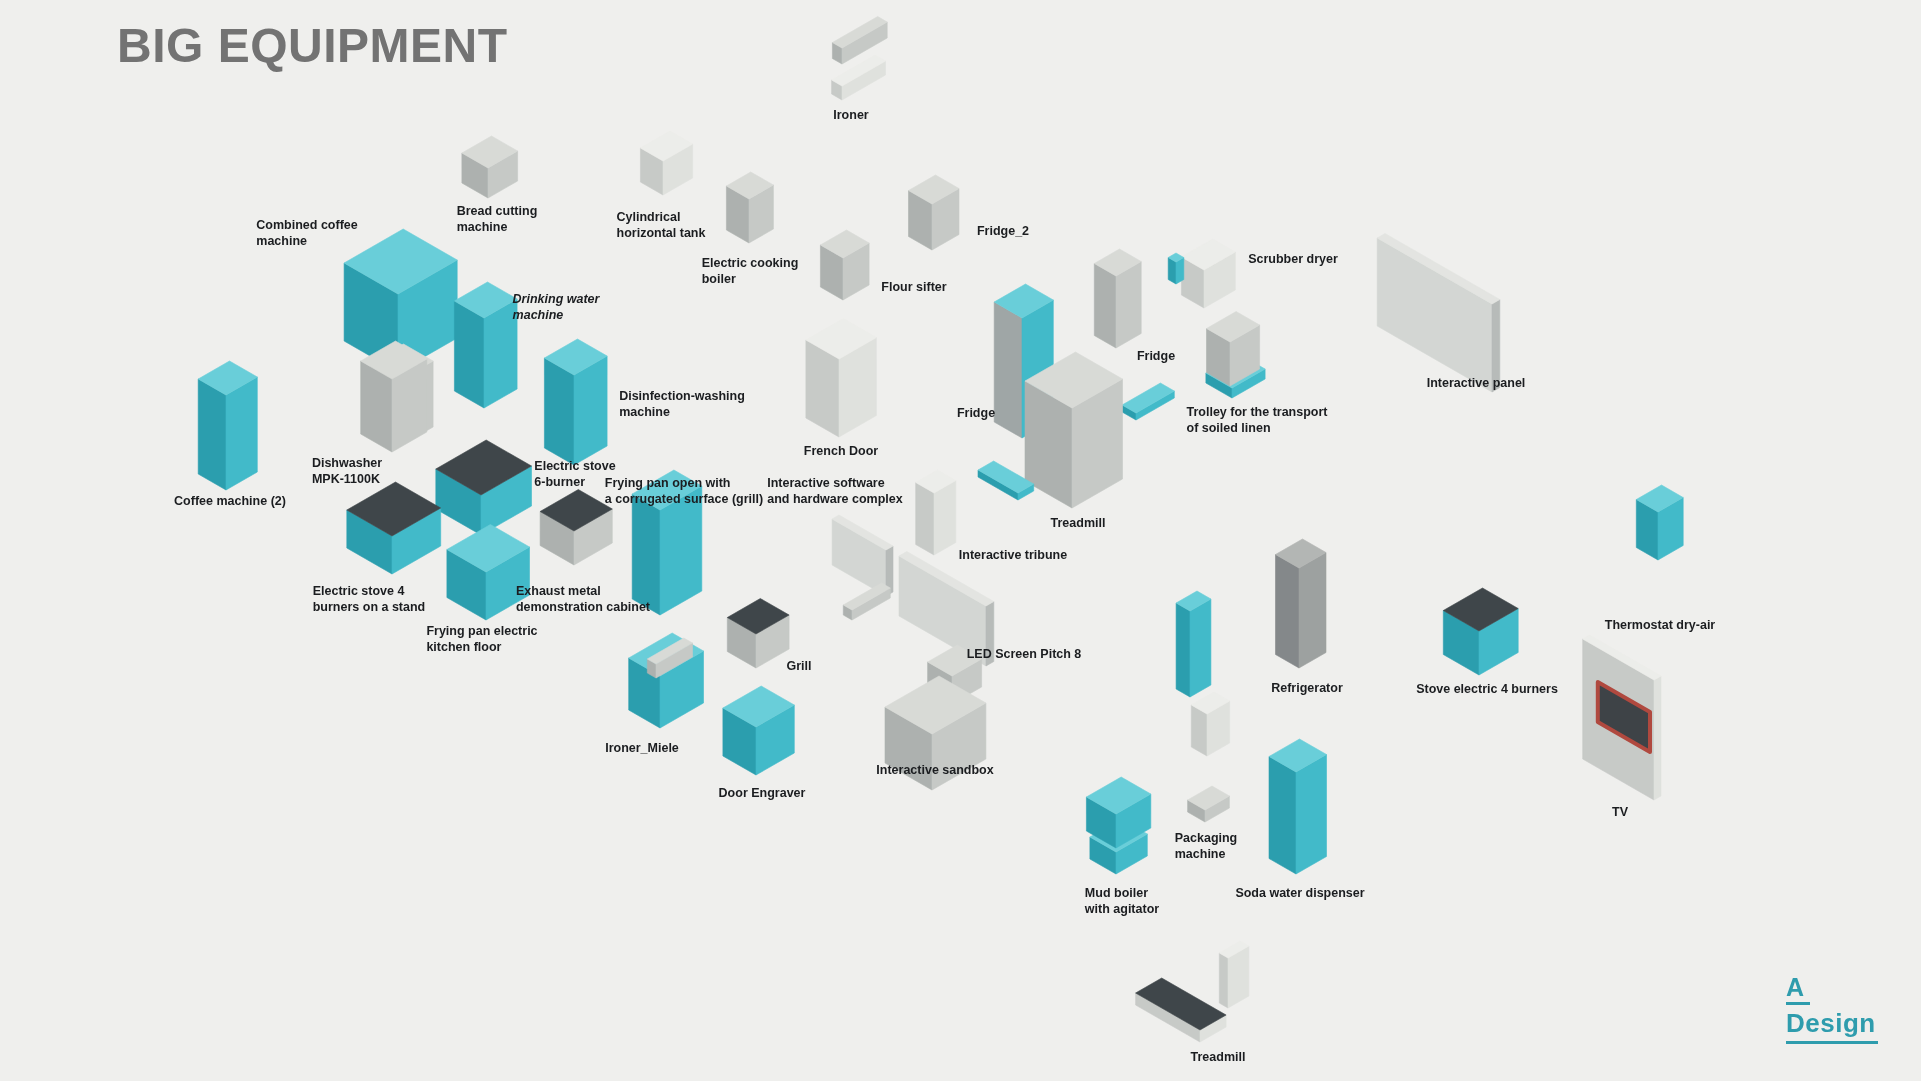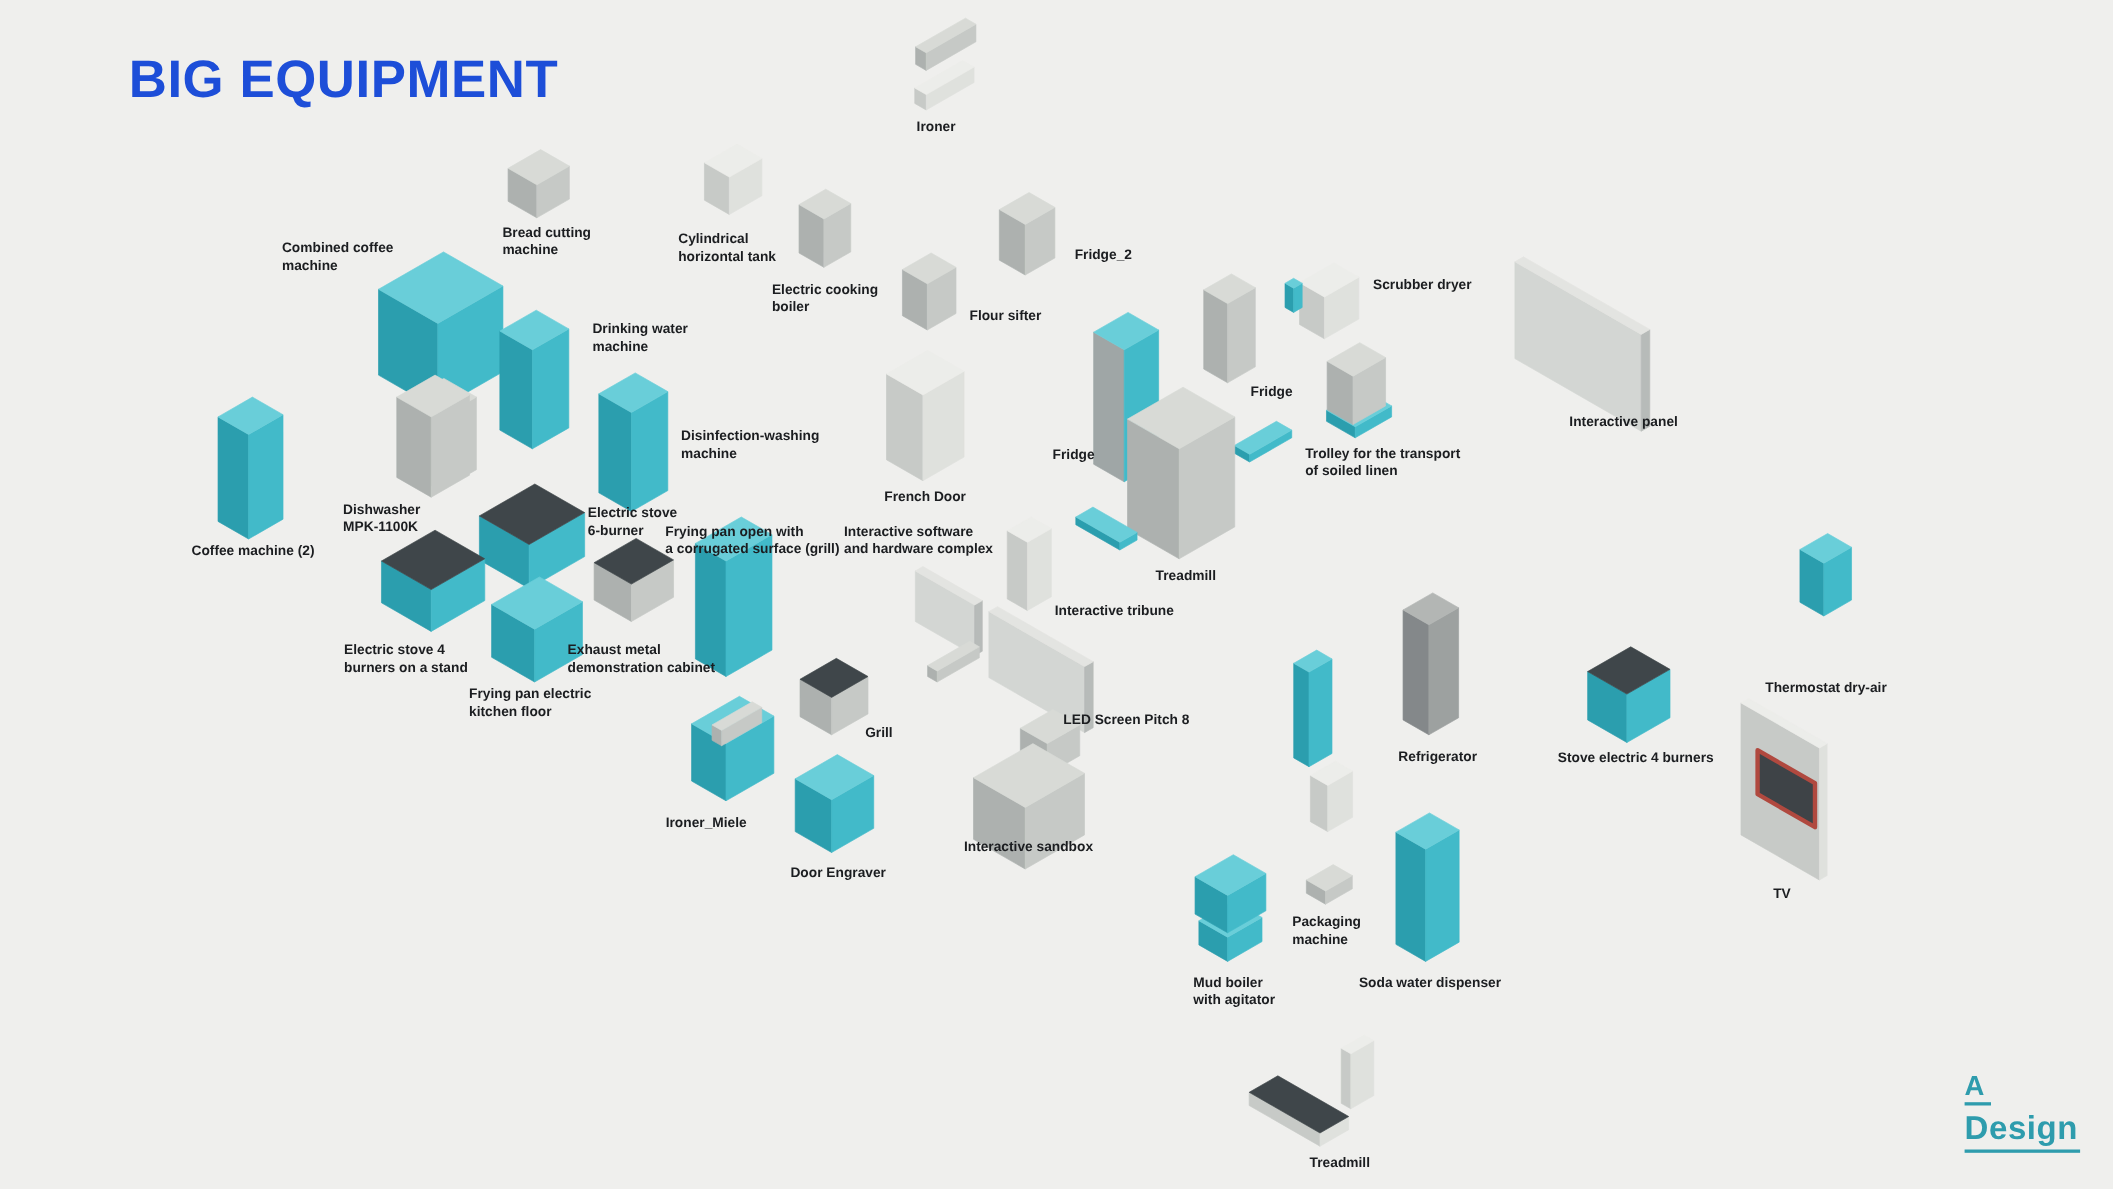--- a/index.html
+++ b/index.html
@@ -4,36 +4,36 @@
 <style>
   html,body{margin:0;padding:0;}
   #canvas{
     position:relative;
     width:1921px;height:1081px;
     background:#EFEFED;
     overflow:hidden;
     font-family:"Liberation Sans", sans-serif;
   }
   #page-title{
-    position:absolute;left:117px;top:45px;margin:0;
-    font-size:48px;font-weight:bold;letter-spacing:0.5px;color:#1d4ed8;
+    position:absolute;left:117px;top:18px;margin:0;
+    font-size:48px;font-weight:bold;letter-spacing:0.5px;color:#737373;
   }
   #scene{position:absolute;left:0;top:0;}
   .item-label{
     position:absolute;transform:translateX(-50%);
     font-size:12.5px;font-weight:bold;line-height:1.3;
     color:#1B1D20;white-space:nowrap;
   }
   #logo{position:absolute;left:1786px;top:974px;color:#2E9CAD;font-weight:bold;}
   #logo .logo-a{
     display:block;width:max-content;font-size:25px;line-height:1.05;
     border-bottom:3px solid #2E9CAD;padding:0 6px 2px 0;margin-bottom:5px;
   }
   #logo .logo-design{
-    display:block;width:max-content;font-size:30px;line-height:1.05;
+    display:block;width:max-content;font-size:26px;line-height:1.05;
     border-bottom:3px solid #2E9CAD;padding:0 2px 3px 0;letter-spacing:0.5px;
   }
 </style>
 </head>
 <body>
 
 <div id="canvas">
   <h1 id="page-title">BIG EQUIPMENT</h1>
   <svg id="scene" width="1921" height="1081" viewBox="0 0 1921 1081">
       <g>
@@ -268,21 +268,21 @@
         <polygon points="1228.0,1008.0 1248.9,996.0 1248.9,946.0 1228.0,958.0" fill="#DFE1DD" stroke="#DFE1DD" stroke-width="0.6" stroke-linejoin="round"></polygon>
         <polygon points="1228.0,958.0 1248.9,946.0 1240.2,941.0 1219.3,953.0" fill="#ECEDEA" stroke="#ECEDEA" stroke-width="0.6" stroke-linejoin="round"></polygon>
       </g>
     </svg>
   <div id="labels">
       <div class="item-label" style="left: 851px; top: 107px;">Ironer</div>
       <div class="item-label" style="left: 497px; top: 203px;">Bread cutting<br>machine</div>
       <div class="item-label" style="left: 661px; top: 209px;">Cylindrical<br>horizontal tank</div>
       <div class="item-label" style="left: 750px; top: 255px;">Electric cooking<br>boiler</div>
       <div class="item-label" style="left: 307px; top: 217px;">Combined coffee<br>machine</div>
-      <div class="item-label" style="left: 582px; top: 291px;">Drinking water<br>machine</div>
+      <div class="item-label" style="left: 556px; top: 291px; font-style: italic;">Drinking water<br>machine</div>
       <div class="item-label" style="left: 230px; top: 493px;">Coffee machine (2)</div>
       <div class="item-label" style="left: 347px; top: 455px;">Dishwasher<br>MPK-1100K</div>
       <div class="item-label" style="left: 682px; top: 388px;">Disinfection-washing<br>machine</div>
       <div class="item-label" style="left: 575px; top: 458px;">Electric stove<br>6-burner</div>
       <div class="item-label" style="left: 369px; top: 583px;">Electric stove 4<br>burners on a stand</div>
       <div class="item-label" style="left: 482px; top: 623px;">Frying pan electric<br>kitchen floor</div>
       <div class="item-label" style="left: 583px; top: 583px;">Exhaust metal<br>demonstration cabinet</div>
       <div class="item-label" style="left: 684px; top: 475px;">Frying pan open with<br>a corrugated surface (grill)</div>
       <div class="item-label" style="left: 841px; top: 443px;">French Door</div>
       <div class="item-label" style="left: 914px; top: 279px;">Flour sifter</div>

